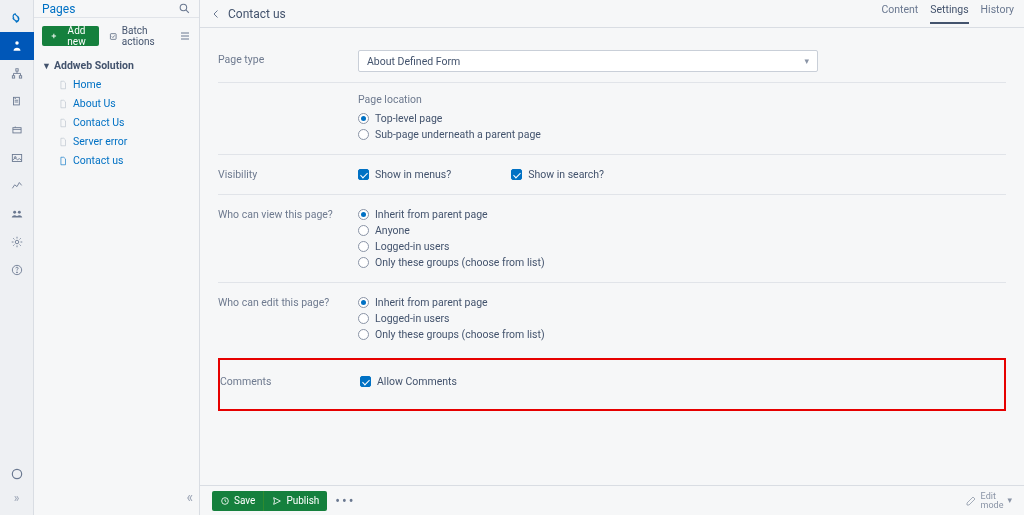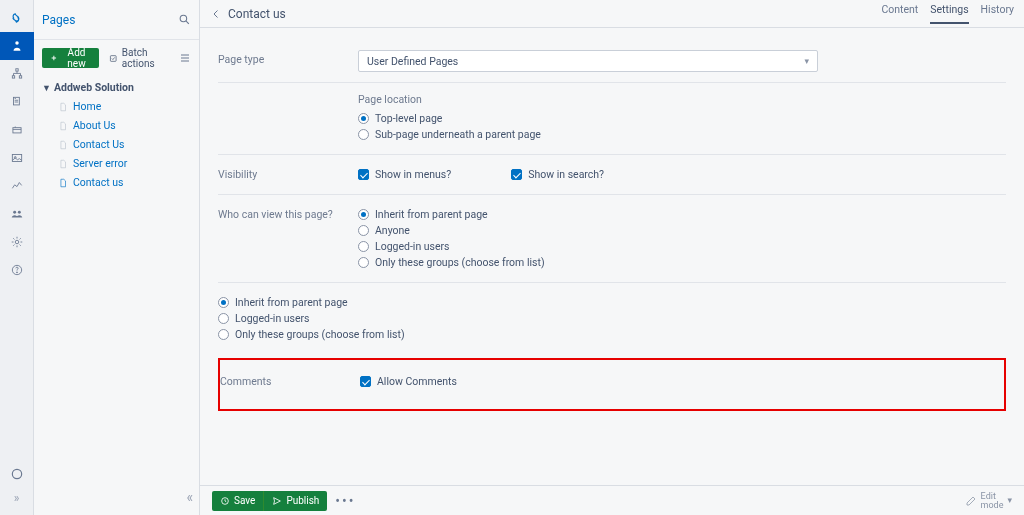--- a/index.html
+++ b/index.html
@@ -9,21 +9,21 @@
 
 
 .rail { width: 34px; background: #eef0f3; border-right: 1px solid #d9dde3; display: flex; flex-direction: column; align-items: center; padding-top: 4px; }
 .rail-item { width: 34px; height: 28px; display: flex; align-items: center; justify-content: center; cursor: pointer; color: #6a7890; }
 .rail-item.active { background: #0057b8; color: #fff; }
 .rail svg { width: 14px; height: 14px; }
 .rail-bottom { margin-top: auto; padding-bottom: 8px; display:flex; flex-direction:column; align-items:center; gap:6px;}
 
 
 .treecol { width: 166px; background: #f6f7f8; border-right: 1px solid #d9dde3; display: flex; flex-direction: column; position: relative; }
-.treecol-header { display:flex; align-items:center; height:40px; padding: 0 8px; border-bottom:1px solid #e1e4e9;}
+.treecol-header { display:flex; align-items:center; height:18px; padding: 0 8px; border-bottom:1px solid #e1e4e9;}
 .treecol-title { color:#0071c4; font-size:12px; flex:1; }
 .treecol-search { color:#6a7890; cursor:pointer; }
 .tree-actions { display:flex; align-items:center; gap:10px; padding:7px 8px; }
 .btn { display:inline-flex; align-items:center; gap:4px; height:20px; padding:0 8px; border-radius:2px; font-size:10px; cursor:pointer; border:none; }
 .btn-green { background:#15803d; color:#fff; }
 .batch { color:#43536d; font-size:10px; display:inline-flex; align-items:center; gap:4px; cursor:pointer;justify-content:space-between;}
 .list-icon { color:#6a7890; cursor:pointer; margin-left:auto;}
 .tree { padding: 2px 6px; }
 .tree-root { font-weight:bold; font-size:10.5px; padding:3px 2px; display:flex; align-items:center; gap:3px; cursor:pointer;}
 .tree-item { display:flex; align-items:center; gap:5px; padding:3px 4px 3px 18px; font-size:10.5px; border-radius:2px; cursor:pointer; color:#0071c4;}
@@ -241,21 +241,21 @@
         <span class="tab">History</span>
       </div>
     </div>
 
     <div class="content">
 
       <div class="form-row">
         <div class="form-label">Page type</div>
         <div class="form-field">
           <div class="select">
-            <span>User Defined Pages</span>
+            <span>About Defined Form</span>
             <span style="color:#8a94a6;font-size:9px;">▾</span>
           </div>
         </div>
       </div>
 
       <div class="form-row">
         <div class="form-label"></div>
         <div class="form-field">
           <span class="sub-label">Page location</span>
           <label class="opt">
@@ -299,20 +299,21 @@
               <span>Logged-in users</span>
             </label>
           <label class="opt">
               <span class="radio"></span>
               <span>Only these groups (choose from list)</span>
             </label>
         </div>
       </div>
 
       <div class="form-row noborder">
+        <div class="form-label">Who can edit this page?</div>
         <div class="form-field">
           <label class="opt">
               <span class="radio checked"></span>
               <span>Inherit from parent page</span>
             </label>
           <label class="opt">
               <span class="radio"></span>
               <span>Logged-in users</span>
             </label>
           <label class="opt">

